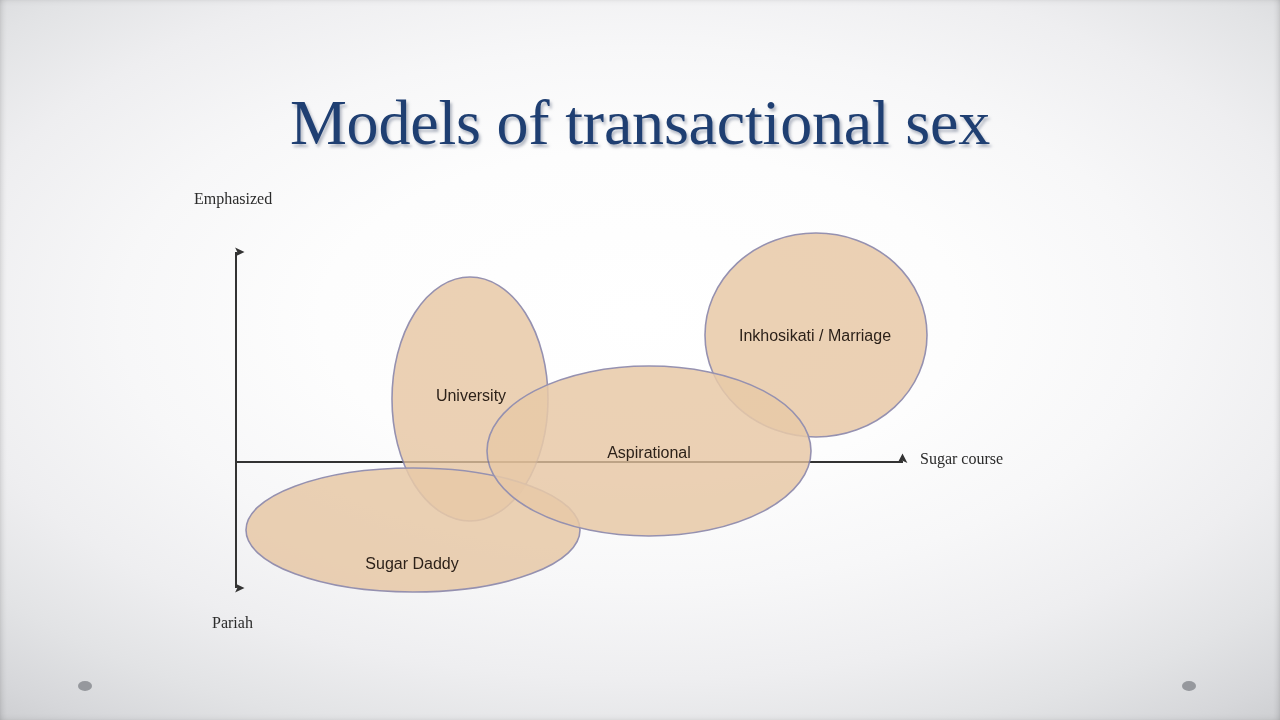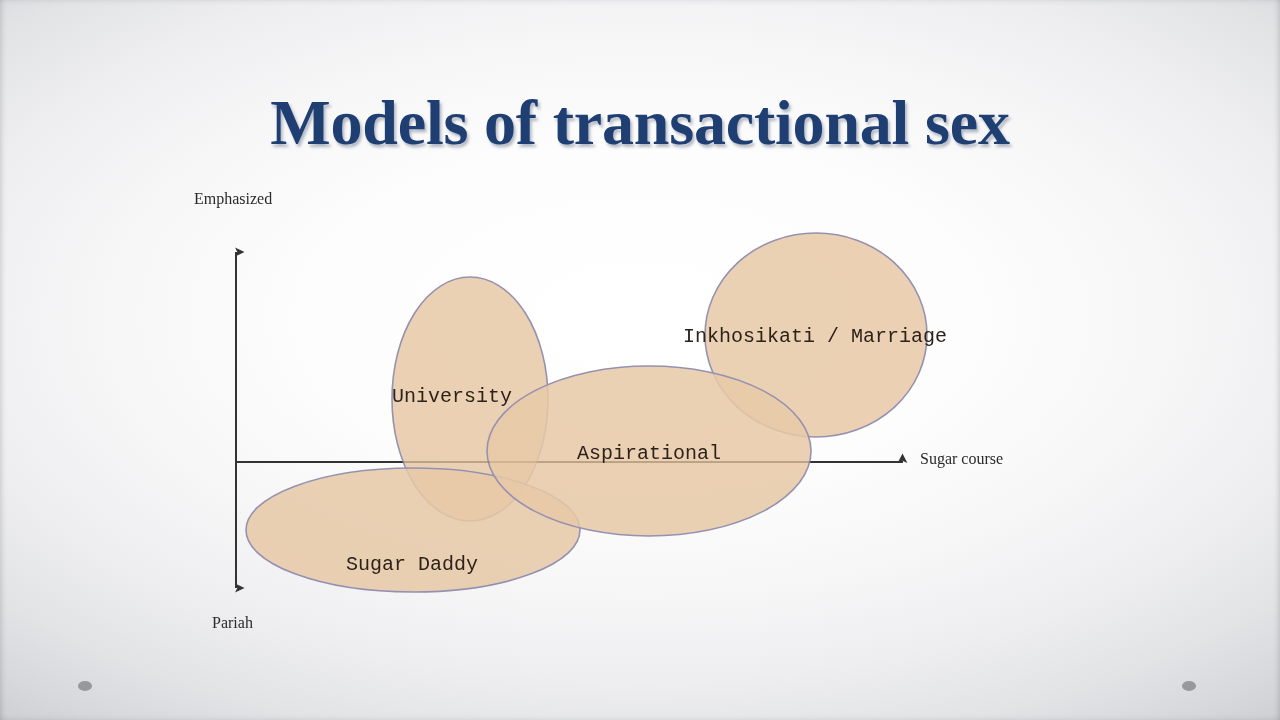--- a/index.html
+++ b/index.html
@@ -45,21 +45,21 @@
   }
 
   
   #title {
     position: absolute;
     left: 0;
     top: 84px;
     width: 1280px;
     text-align: center;
     font-family: "Liberation Serif", "DejaVu Serif", serif;
-    font-weight: bold;
+    font-weight: normal;
     font-size: 64px;
     line-height: 78px;
     letter-spacing: -0.2px;
     color: #1F3F72;
     text-shadow: 2px 3px 3px rgba(120,130,150,0.55);
     white-space: nowrap;
   }
 
   
   #diagram {
@@ -89,22 +89,22 @@
     color: #2b2b2b;
     white-space: nowrap;
   }
   #label-emphasized { left: 194px; top: 190px; }
   #label-pariah     { left: 212px; top: 614px; }
   #label-lifecourse { left: 920px; top: 450px; }
 
   
   .shape-label {
     position: absolute;
-    font-family: Liberation Mono, monospace;
-    font-size: 20px;
+    font-family: Liberation Sans, sans-serif;
+    font-size: 16px;
     color: #2d2118;
     white-space: nowrap;
     transform: translate(-50%, -50%);
     text-shadow: 0 0 1px rgba(255,255,255,0.18);
   }
 
   
   .corner-dot {
     position: absolute;
     width: 14px;
@@ -152,21 +152,21 @@
         <ellipse cx="649" cy="451" rx="162" ry="85" fill="#E5C49E" fill-opacity="0.86" stroke="#8B86A8" stroke-width="1.6"></ellipse>
       </g>
     </svg>
 
     <div class="axis-label" id="label-emphasized">Emphasized</div>
 
     <div class="axis-label" id="label-pariah">Pariah</div>
 
     <div class="axis-label" id="label-lifecourse">Sugar course</div>
 
-    <div class="shape-label" style="left:452px; top:396px;text-align:right;">University</div>
+    <div class="shape-label" style="left:471px; top:396px;text-align:right;">University</div>
 
     <div class="shape-label" style="left:412px; top:524px;margin-top:40px;">Sugar Daddy</div>
 
     <div class="shape-label" style="left:649px; top:453px;">Aspirational</div>
 
     <div class="shape-label" style="left:815px; top:336px;">Inkhosikati / Marriage</div>
 
   </div>
 
   <div class="corner-dot" id="dot-left"></div>

